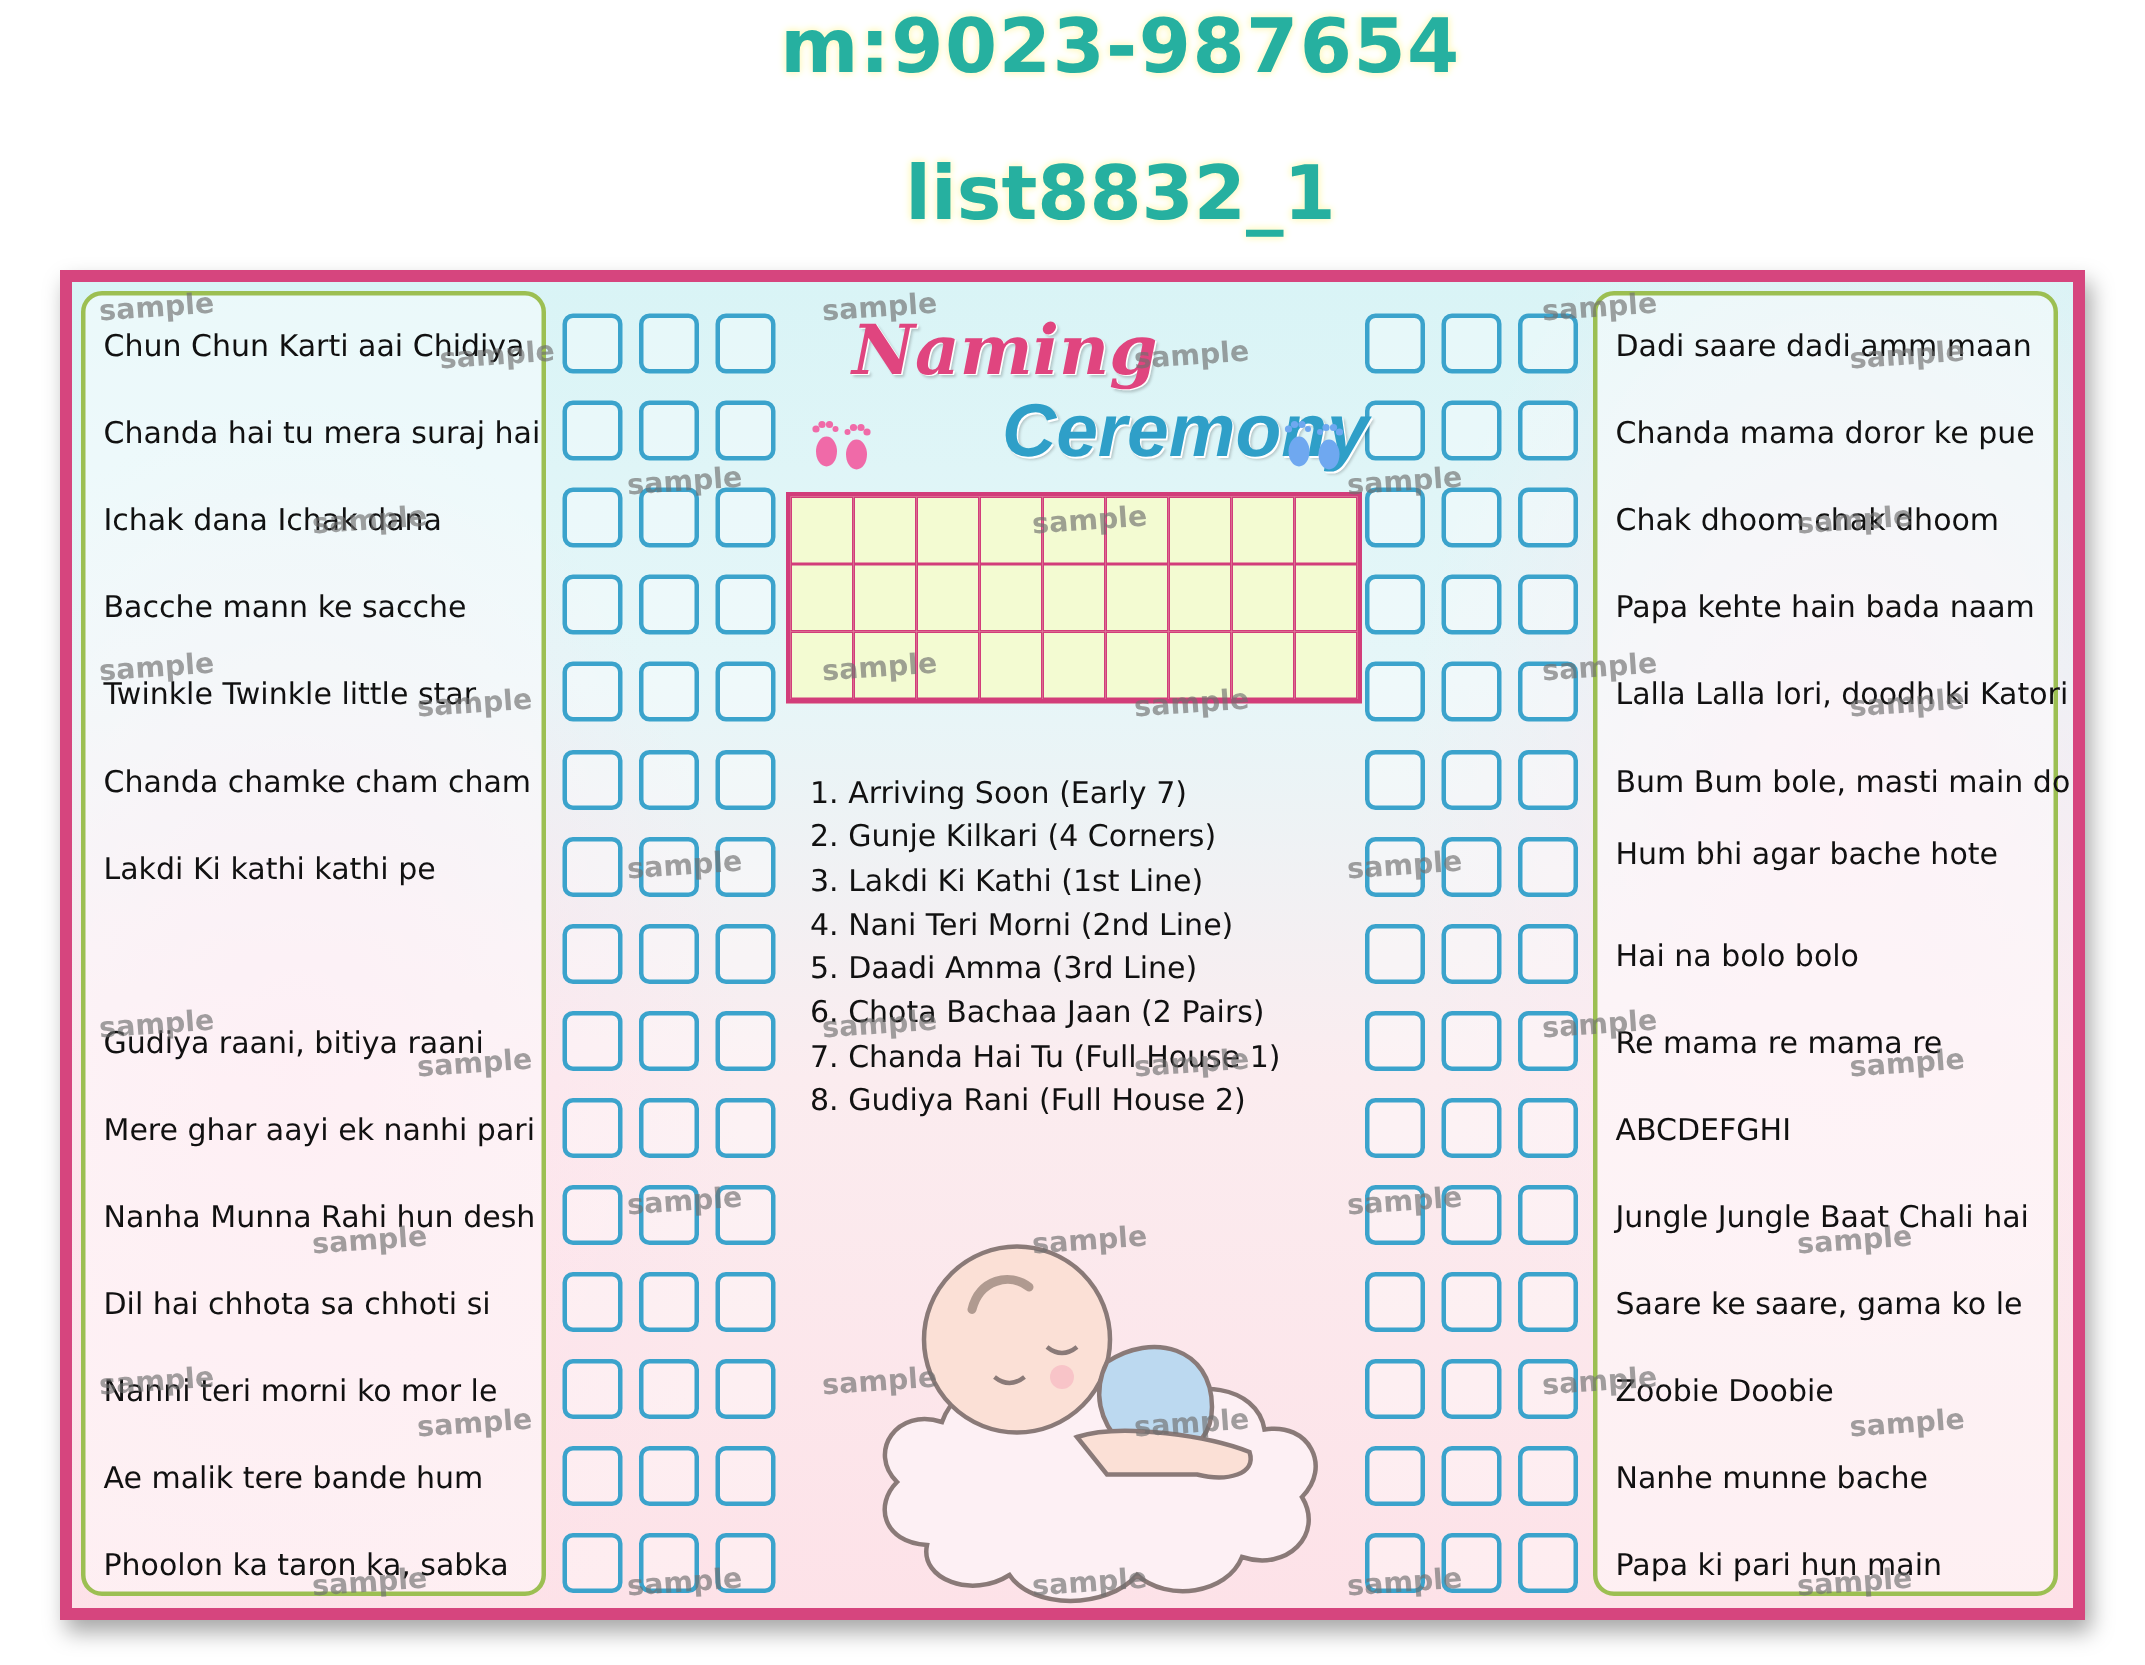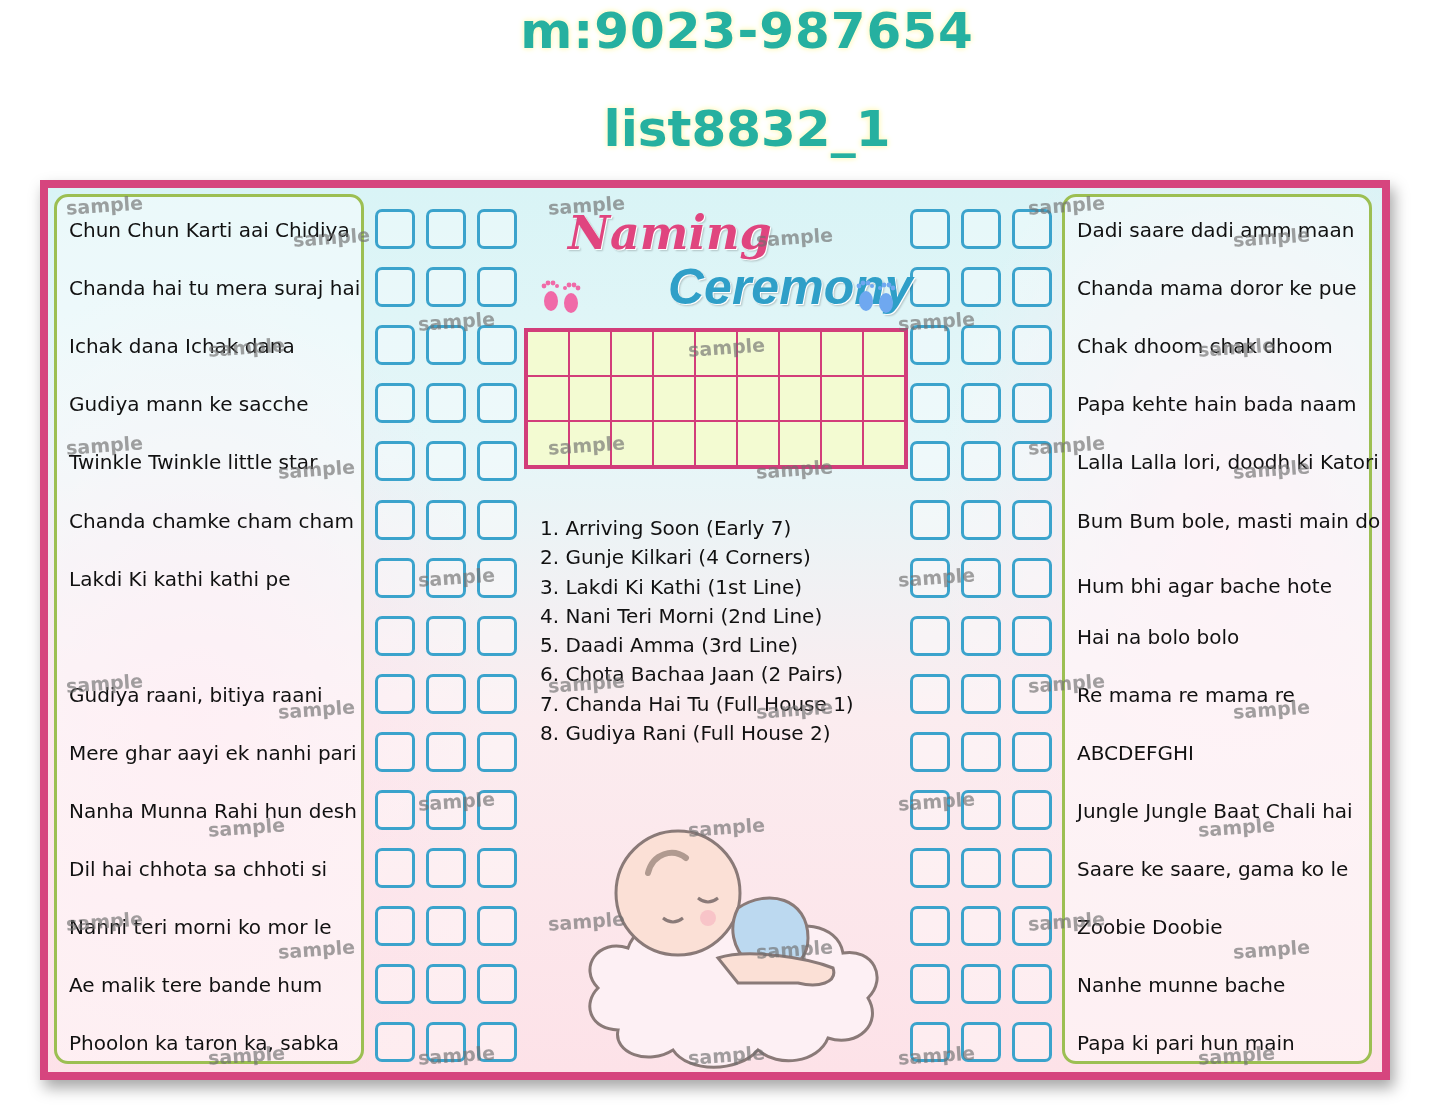--- a/index.html
+++ b/index.html
@@ -87,40 +87,40 @@
 <div class="hdr code">list8832_1</div>
 
 <div class="card" id="card">
   <div class="bg-left"></div>
   <div class="bg-right"></div>
 
   <div class="panel left" id="leftPanel">
       <div class="song" style="top: 20px;">Chun Chun Karti aai Chidiya</div>
       <div class="song" style="top: 78.1px;">Chanda hai tu mera suraj hai</div>
       <div class="song" style="top: 136.2px;">Ichak dana Ichak dana</div>
-      <div class="song" style="top: 194.3px;">Gudiya mann ke sacche</div>
+      <div class="song" style="top: 194.3px;">Bacche mann ke sacche</div>
       <div class="song" style="top: 252.4px;">Twinkle Twinkle little star</div>
       <div class="song" style="top: 310.5px;">Chanda chamke cham cham</div>
       <div class="song" style="top: 368.6px;">Lakdi Ki kathi kathi pe</div>
       <div class="song" style="top: 542.9px;">Mere ghar aayi ek nanhi pari</div>
       <div class="song" style="top: 484.8px;">Gudiya raani, bitiya raani</div>
       <div class="song" style="top: 601px;">Nanha Munna Rahi hun desh</div>
       <div class="song" style="top: 659.1px;">Dil hai chhota sa chhoti si</div>
       <div class="song" style="top: 717.2px;">Nanni teri morni ko mor le</div>
       <div class="song" style="top: 775.3px;">Ae malik tere bande hum</div>
       <div class="song" style="top: 833.4px;">Phoolon ka taron ka, sabka</div>
     </div>
   <div class="panel right" id="rightPanel">
       <div class="song" style="top: 20px;">Dadi saare dadi amm maan</div>
       <div class="song" style="top: 78.1px;">Chanda mama doror ke pue</div>
       <div class="song" style="top: 136.2px;">Chak dhoom chak dhoom</div>
       <div class="song" style="top: 194.3px;">Papa kehte hain bada naam</div>
       <div class="song" style="top: 252.4px;">Lalla Lalla lori, doodh ki Katori</div>
       <div class="song" style="top: 310.5px;">Bum Bum bole, masti main dole</div>
-      <div class="song" style="top: 376px;">Hum bhi agar bache hote</div>
+      <div class="song" style="top: 359px;">Hum bhi agar bache hote</div>
       <div class="song" style="top: 426.7px;">Hai na bolo bolo</div>
       <div class="song" style="top: 484.8px;">Re mama re mama re</div>
       <div class="song" style="top: 542.9px; text-align: center;">ABCDEFGHI</div>
       <div class="song" style="top: 601px;">Jungle Jungle Baat Chali hai</div>
       <div class="song" style="top: 659.1px;">Saare ke saare, gama ko le</div>
       <div class="song" style="top: 717.2px;">Zoobie Doobie</div>
       <div class="song" style="top: 775.3px;">Nanhe munne bache</div>
       <div class="song" style="top: 833.4px;">Papa ki pari hun main</div>
     </div>
 

